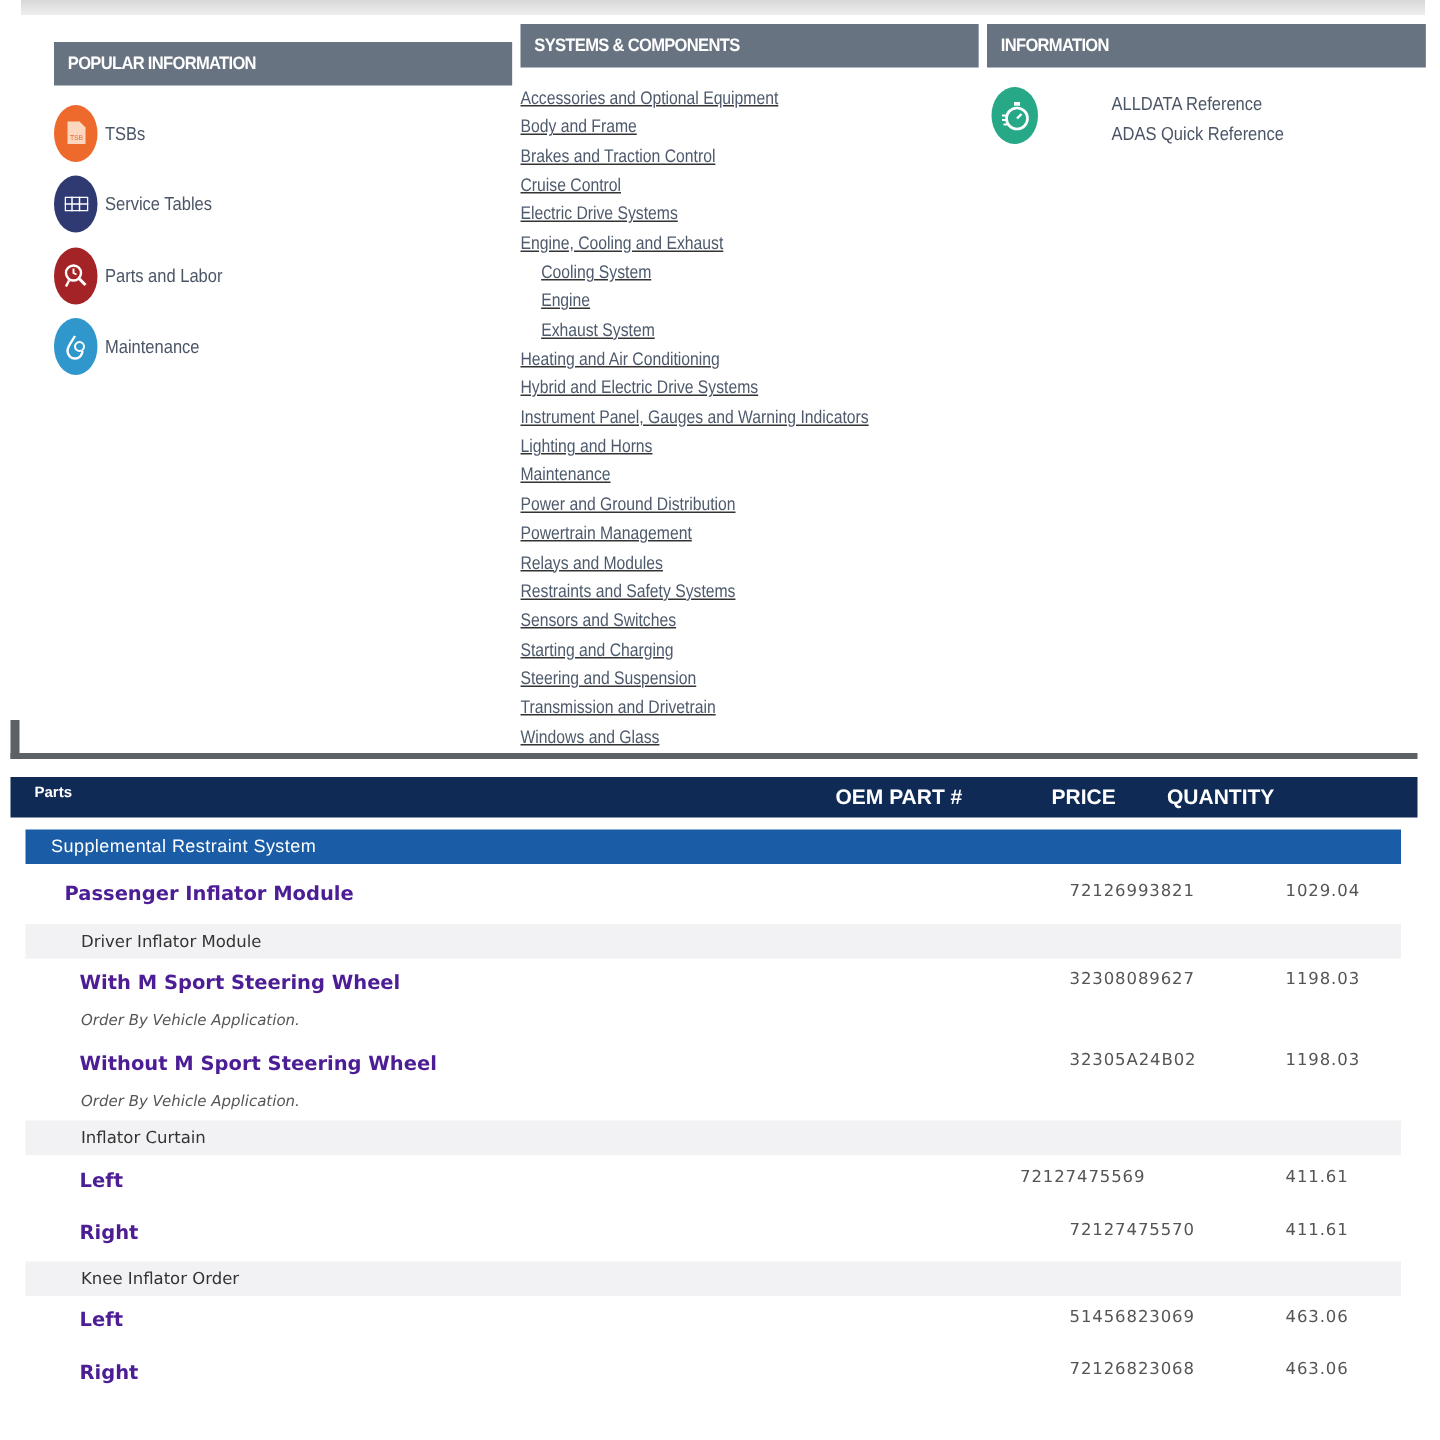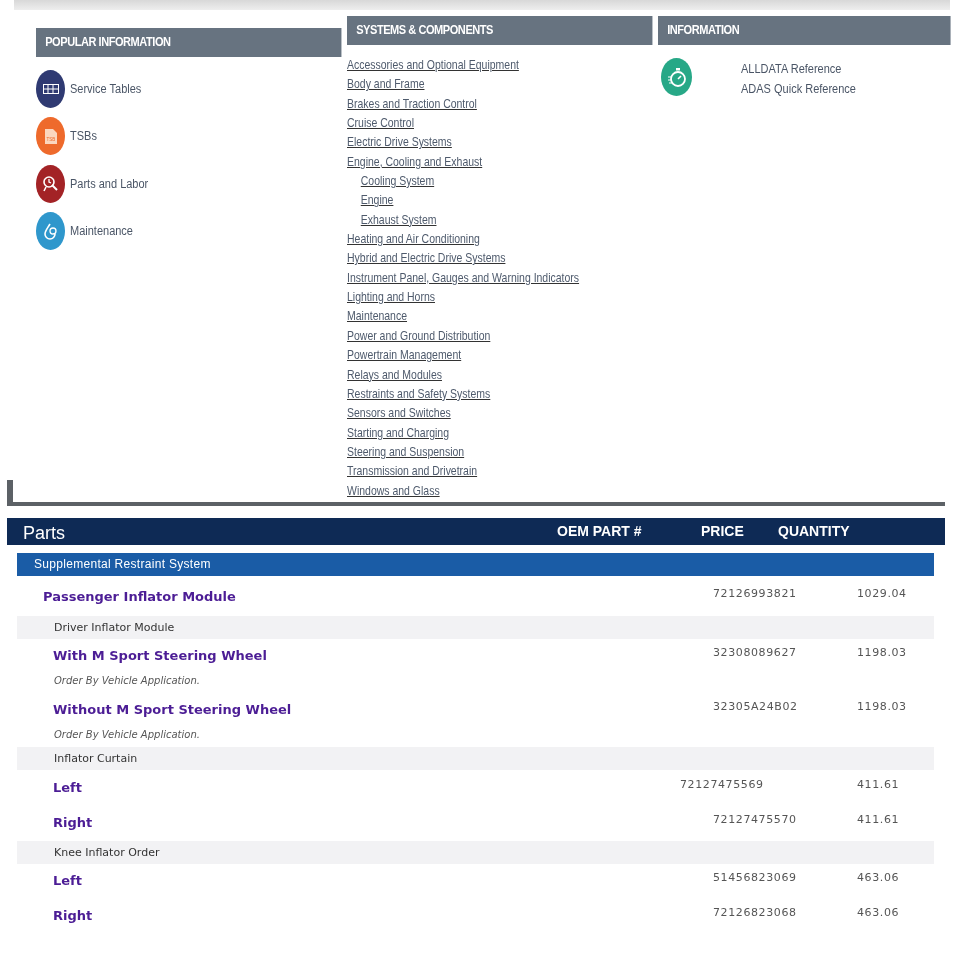--- a/index.html
+++ b/index.html
@@ -34,21 +34,21 @@
     display: flex; align-items: center; justify-content: center; flex: none; }
   .info-links { margin-left: 9px; margin-top: 2px; }
   .info-link { font-size: 12.5px; color: #4a5566; height: 19.5px; line-height: 19.5px;
     transform: scaleX(0.88); transform-origin: left; white-space: nowrap; cursor: pointer; }
 
   .frame-left { position: absolute; left: 7px; top: 480px; width: 6px; height: 26px; background: #5c6166; }
   .frame-bottom { position: absolute; left: 7px; top: 502px; width: 938px; height: 4px; background: #5c6166; }
 
   .parts-bar { position: absolute; left: 7px; top: 518px; width: 938px; height: 27px;
     background: #0e2a55; color: #fff; }
-  .parts-title { position: absolute; left: 16px; top: 5px; font-size: 18px; font-weight: normal; }
+  .parts-title { position: absolute; left: 16px; top: 5px; font-size: 10px; font-weight: bold; }
   .col-h { position: absolute; top: 5px; font-size: 14px; font-weight: bold; }
 
   .srs-bar { position: absolute; left: 17px; top: 553px; width: 917px; height: 23px;
     background: #1a5ca6; color: #fff; font-size: 12px; line-height: 23px; padding-left: 17px;
     letter-spacing: 0.3px; }
 
   .row { position: absolute; left: 17px; width: 917px; }
   .row.grey { background: #f2f2f4; height: 23px; }
   .row .label { position: absolute; font-family: "DejaVu Sans", sans-serif; }
   .group-label { left: 37px; font-size: 11px; color: #333; top: 5px; }
@@ -59,38 +59,38 @@
 </style>
 </head>
 <body>
 
 <div class="top-shadow"></div>
 
 <div class="panel" id="popular">
   <div class="panel-head">POPULAR INFORMATION</div>
   <div class="pop-list">
     <div class="pop-item">
+      <span class="pop-icon" style="background:#ee6a2c">
+        <svg width="14" height="17" viewBox="0 0 14 17">
+            <path d="M1 1 H9 L13 5 V16 H1 Z" fill="#fbd7bf"></path>
+            <text x="7" y="13" font-size="4.5" text-anchor="middle" fill="#ee6a2c" font-family="Liberation Sans, sans-serif">TSB</text>
+          </svg>
+      </span>
+      <span class="pop-label">TSBs</span>
+    </div>
+    <div class="pop-item">
       <span class="pop-icon" style="background:#2f3a72">
         <svg width="16" height="10" viewBox="0 0 16 10">
             <rect x="0.5" y="0.5" width="15" height="9" fill="none" stroke="#fff"></rect>
             <line x1="5" y1="0" x2="5" y2="10" stroke="#fff"></line>
             <line x1="10" y1="0" x2="10" y2="10" stroke="#fff"></line>
             <line x1="0" y1="5" x2="16" y2="5" stroke="#fff"></line>
           </svg>
       </span>
       <span class="pop-label">Service Tables</span>
-    </div>
-    <div class="pop-item">
-      <span class="pop-icon" style="background:#ee6a2c">
-        <svg width="14" height="17" viewBox="0 0 14 17">
-            <path d="M1 1 H9 L13 5 V16 H1 Z" fill="#fbd7bf"></path>
-            <text x="7" y="13" font-size="4.5" text-anchor="middle" fill="#ee6a2c" font-family="Liberation Sans, sans-serif">TSB</text>
-          </svg>
-      </span>
-      <span class="pop-label">TSBs</span>
     </div>
     <div class="pop-item">
       <span class="pop-icon" style="background:#a32326">
         <svg width="18" height="18" viewBox="0 0 18 18">
             <circle cx="7" cy="7" r="5" fill="none" stroke="#fff" stroke-width="1.6"></circle>
             <path d="M7 4 V7 L9 8" stroke="#fff" stroke-width="1.3" fill="none"></path>
             <path d="M10 10 L15 15" stroke="#fff" stroke-width="2"></path>
             <path d="M4 12 L2 16" stroke="#fff" stroke-width="1.6"></path>
           </svg>
       </span>

